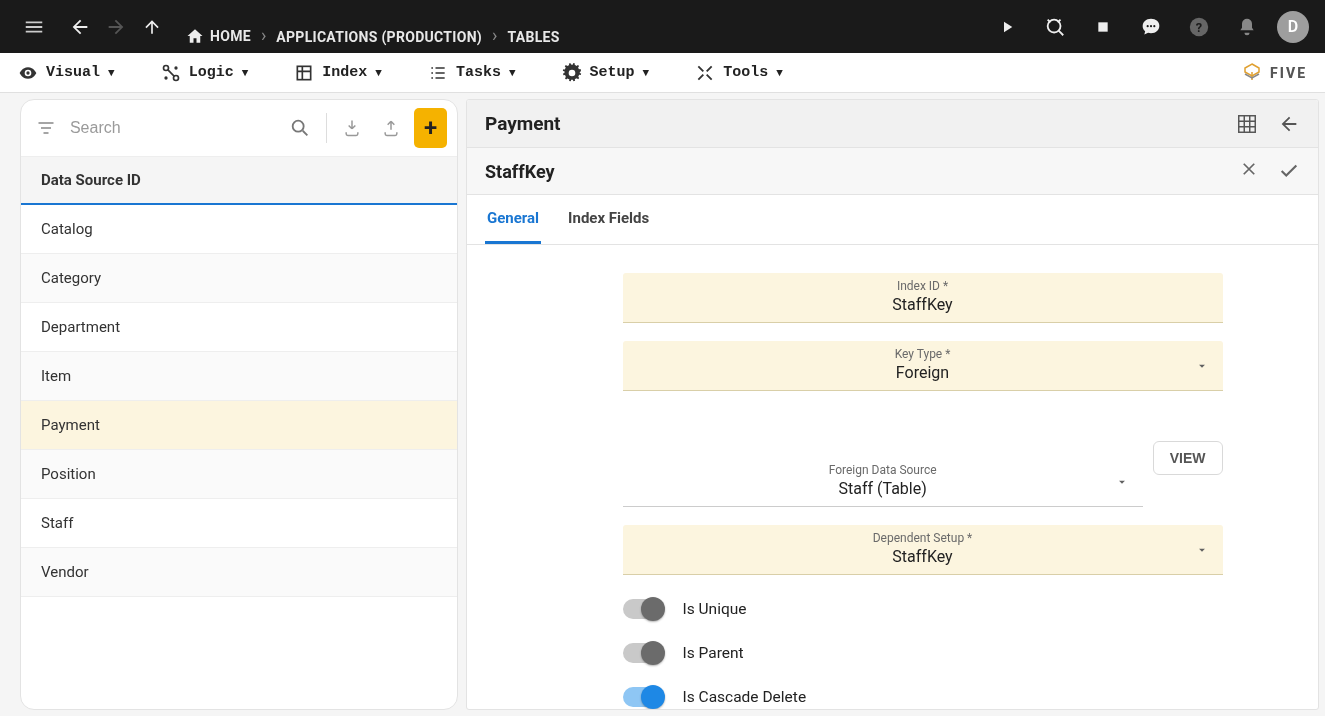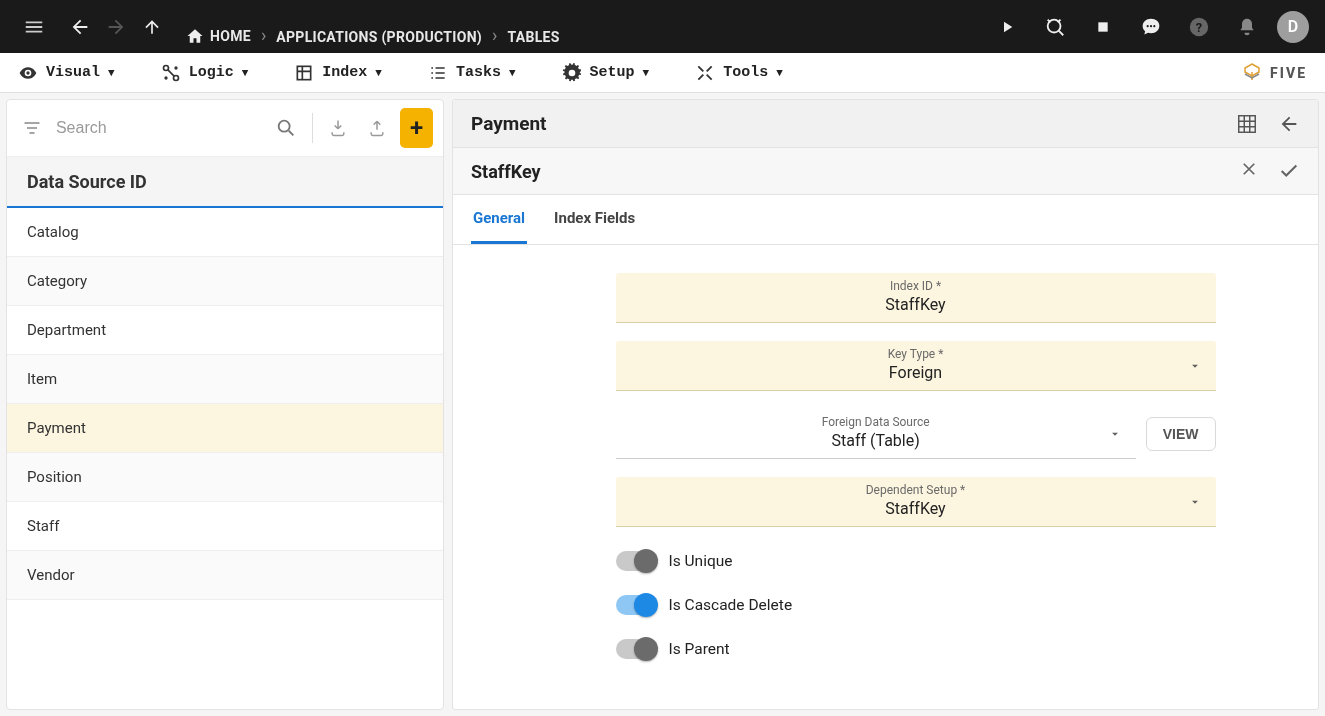--- a/index.html
+++ b/index.html
@@ -53,22 +53,22 @@
     padding: 6px;
     gap: 8px;
     background:#f5f5f5;
   }
 
   
   .left {
     width: 438px;
     background:#fff;
     border:1px solid #e3e3e3;
-    border-radius:4px;
-    display:flex; flex-direction:column;
+    border-radius:14px;
+    display:flex; flex-direction:column;margin-left:14px;
   }
   .search-row {
     display:flex; align-items:center;
     padding: 8px 10px;
     gap: 8px;
     border-bottom:1px solid #eee;
   }
   .search-input {
     border:none; outline:none;
     flex:1; font-size:16px; color:#333;
@@ -80,21 +80,21 @@
     color:#666; cursor:pointer;
   }
   .divider-v { width:1px; height:30px; background:#ddd; margin:0 2px; }
   .add-btn {
     width:40px; height:40px; border-radius:5px;
     background:#f5b200; color:#222;
     display:flex; align-items:center; justify-content:center;
     font-size:24px; font-weight:600; cursor:pointer;
   }
   .list-head {
-    background:#f5f5f5; padding:14px 20px; font-weight:700; font-size:18px;
+    background:#f5f5f5; padding:14px 20px; font-weight:700; font-size:15px;
     border-bottom:2px solid #1976d2;
   }
   .ds-list .row {
     padding:15px 20px; font-size:15px; color:#333;
     border-bottom:1px solid #eee; cursor:pointer;
   }
   .ds-list .row.alt { background:#fafafa; }
   .ds-list .row.selected { background:#fcf5df; }
 
   
@@ -152,21 +152,21 @@
   .chevron-abs {
     position:absolute; right:14px; top:50%; transform:translateY(-50%);
     color:#606060;
   }
   .view-btn {
     border:1px solid #d9d9d9; background:#fff;
     padding:8px 16px; font-weight:700; color:#555;
     border-radius:6px; cursor:pointer; font-size:14px;
   }
 
-  .toggle-row { display:flex; align-items:center; gap:15px; margin-top:24px; margin-bottom:6px; }
+  .toggle-row { display:flex; align-items:center; gap:22px; margin-top:24px; margin-bottom:6px; }
   .toggle {
     width:38px; height:20px; border-radius:999px;
     background:#c9c9c9; position:relative; cursor:pointer;
   }
   .toggle .knob {
     position:absolute; top:-2px; left:18px;
     width:24px; height:24px; border-radius:50%;
     background:#6b6b6b;
     box-shadow:0 1px 2px rgba(0,0,0,0.3);
   }
@@ -409,21 +409,21 @@
             <div class="field-label">Key Type *</div>
             <div class="field-value">Foreign</div>
             <div class="chevron-abs">
               <svg width="14" height="14" viewBox="0 0 24 24">
                   <path fill="#606060" d="M7 10l5 5 5-5z"></path>
                 </svg>
             </div>
           </div>
         </div>
         <div class="field-row">
-          <div class="field" style="background:#fff; border-bottom:1px solid #ccc;">
+          <div class="field" style="background:#fff; border-bottom:1px solid #ccc;margin-top:48px;">
             <div class="field-label">Foreign Data Source</div>
             <div class="field-value">Staff (Table)</div>
             <div class="chevron-abs">
               <svg width="14" height="14" viewBox="0 0 24 24">
                   <path fill="#606060" d="M7 10l5 5 5-5z"></path>
                 </svg>
             </div>
           </div>
           <button class="view-btn">VIEW</button>
         </div>
@@ -439,27 +439,27 @@
           </div>
         </div>
 
         <div class="toggle-row">
           <div class="toggle off">
               <div class="knob"></div>
             </div>
           <div class="toggle-label">Is Unique</div>
         </div>
         <div class="toggle-row">
+          <div class="toggle off">
+              <div class="knob"></div>
+            </div>
+          <div class="toggle-label">Is Parent</div>
+        </div>
+        <div class="toggle-row">
           <div class="toggle on">
               <div class="knob"></div>
             </div>
           <div class="toggle-label">Is Cascade Delete</div>
         </div>
-        <div class="toggle-row">
-          <div class="toggle off">
-              <div class="knob"></div>
-            </div>
-          <div class="toggle-label">Is Parent</div>
-        </div>
       </div>
     </div>
   </div>
 </div>
 
 </body></html>

